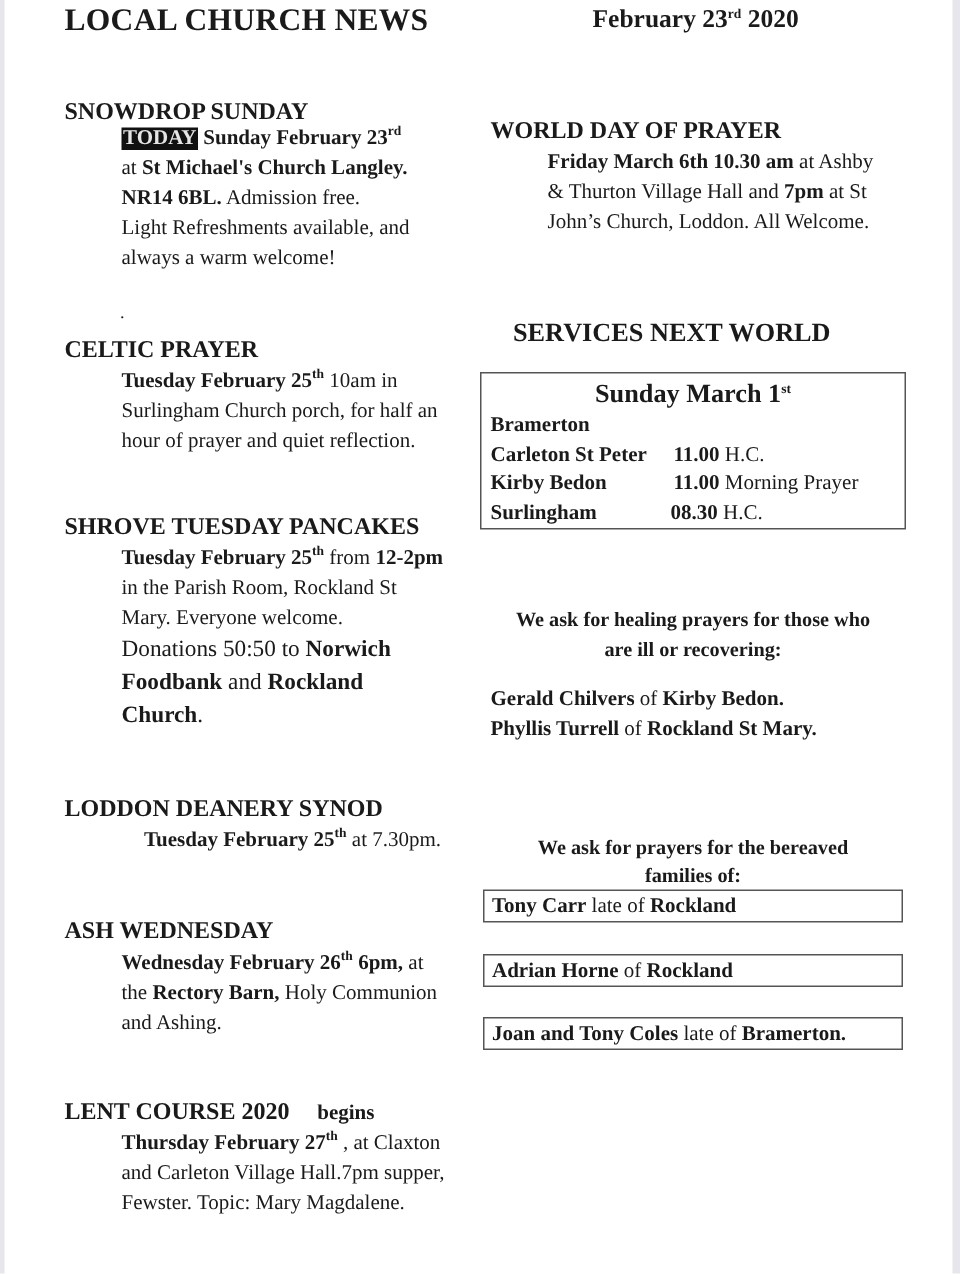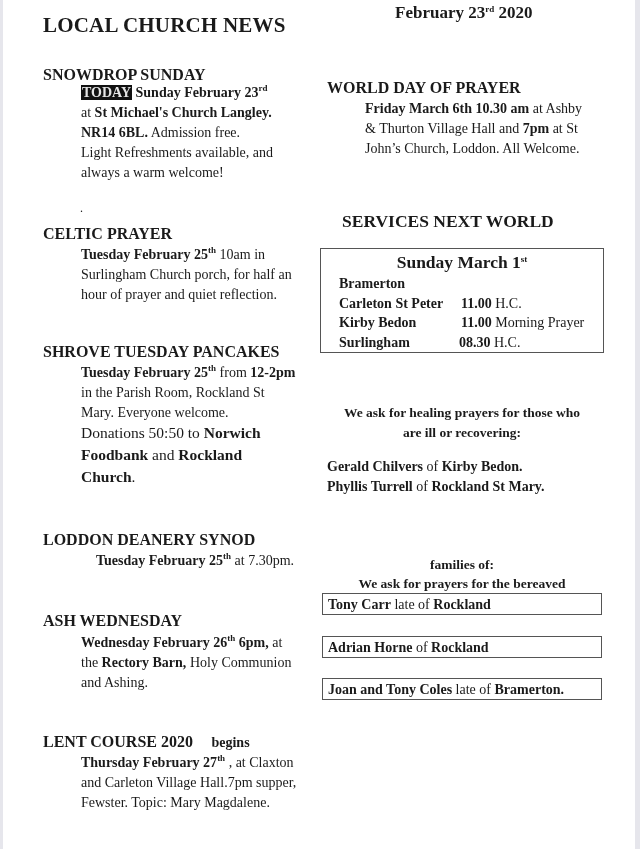--- a/index.html
+++ b/index.html
@@ -27,21 +27,21 @@
   .svc-place { width: 122px; font-weight: bold; white-space: nowrap; }
   .name-box { position: absolute; left: 322px; width: 280px; height: 22px; border: 1px solid #555;
     font-size: 14px; line-height: 22px; padding-left: 5px; box-sizing: border-box; white-space: nowrap; }
 </style>
 </head>
 <body>
 
 <div class="edge-left"></div>
 <div class="edge-right"></div>
 
-<div class="abs h-title" style="left:43px; top:1px;margin-top:12px;">LOCAL CHURCH NEWS</div>
+<div class="abs h-title" style="left:43px; top:1px;">LOCAL CHURCH NEWS</div>
 <div class="abs" style="left:395px; top:3px; font-weight:bold; font-size:17px;"><span>February 23</span><sup>rd</sup><span> 2020</span></div>
 
 <div class="abs h-sec" style="left:43px; top:66px;">SNOWDROP SUNDAY</div>
 <div class="abs body-txt" style="left:81px; top:83px; width:240px;">
   <div style="white-space:nowrap"><span class="hl">TODAY</span><b> Sunday February 23</b><sup><b>rd</b></sup></div>
   <div style="white-space:nowrap"><span> at </span><b>St Michael's Church Langley.</b></div>
   <div style="white-space:nowrap"><b>NR14 6BL.</b><span>  Admission free.</span></div>
   <div>Light Refreshments available, and</div>
   <div>always a warm welcome!</div>
 </div>
@@ -86,21 +86,21 @@
 <div class="abs h-sec" style="left:327px; top:79px;">WORLD DAY OF PRAYER</div>
 <div class="abs body-txt" style="left:365px; top:99px; width:250px;">
   <div style="white-space:nowrap"><b>Friday March 6th 10.30 am</b><span> at Ashby</span></div>
   <div style="white-space:nowrap"><span>&amp; Thurton Village Hall and </span><b>7pm</b><span> at St</span></div>
   <div style="white-space:nowrap">John’s Church, Loddon. All Welcome.</div>
 </div>
 
 <div class="abs" style="left:342px; top:211px; font-weight:bold; font-size:17.5px; white-space:nowrap;">SERVICES NEXT WORLD</div>
 <div class="box" style="left:320px; top:248px; width:282px; height:103px;">
   <div class="center" style="font-weight:bold; font-size:17.5px; line-height:24px; margin-top:1px;"><span>Sunday March 1</span><sup>st</sup></div>
-  <div style="padding-left:6px;margin-left:12px;">
+  <div style="padding-left:6px;">
     <div class="svc-row">
         <span class="svc-place">Bramerton</span>
       </div>
     <div class="svc-row">
         <span class="svc-place">Carleton St Peter</span>
         <span><b>11.00</b><span> H.C.</span></span>
       </div>
     <div class="svc-row">
         <span class="svc-place">Kirby Bedon</span>
         <span><b>11.00</b><span> Morning Prayer</span></span>
@@ -115,18 +115,18 @@
 <div class="abs center" style="left:322px; top:403px; width:280px; font-weight:bold; font-size:13.5px; line-height:20px;">
   <div>We ask for healing prayers for those who</div>
   <div>are ill or recovering:</div>
 </div>
 <div class="abs" style="left:327px; top:457px; font-size:14px; line-height:20px; white-space:nowrap;">
   <div><b>Gerald Chilvers</b><span> of </span><b>Kirby Bedon.</b></div>
   <div><b>Phyllis Turrell</b><span> of </span><b>Rockland St Mary.</b></div>
 </div>
 
 <div class="abs center" style="left:322px; top:555px; width:280px; font-weight:bold; font-size:13.5px; line-height:19px;">
+  <div>We ask for prayers for the bereaved</div>
   <div>families of:</div>
-  <div>We ask for prayers for the bereaved</div>
 </div>
 <div class="name-box" style="top:593px;"><b>Tony Carr</b><span> late of </span><b>Rockland</b></div>
 <div class="name-box" style="top:636px;"><b>Adrian Horne</b><span> of </span><b>Rockland</b></div>
 <div class="name-box" style="top:678px;"><b>Joan and Tony Coles</b><span> late of </span><b>Bramerton.</b></div>
 
 </body></html>

